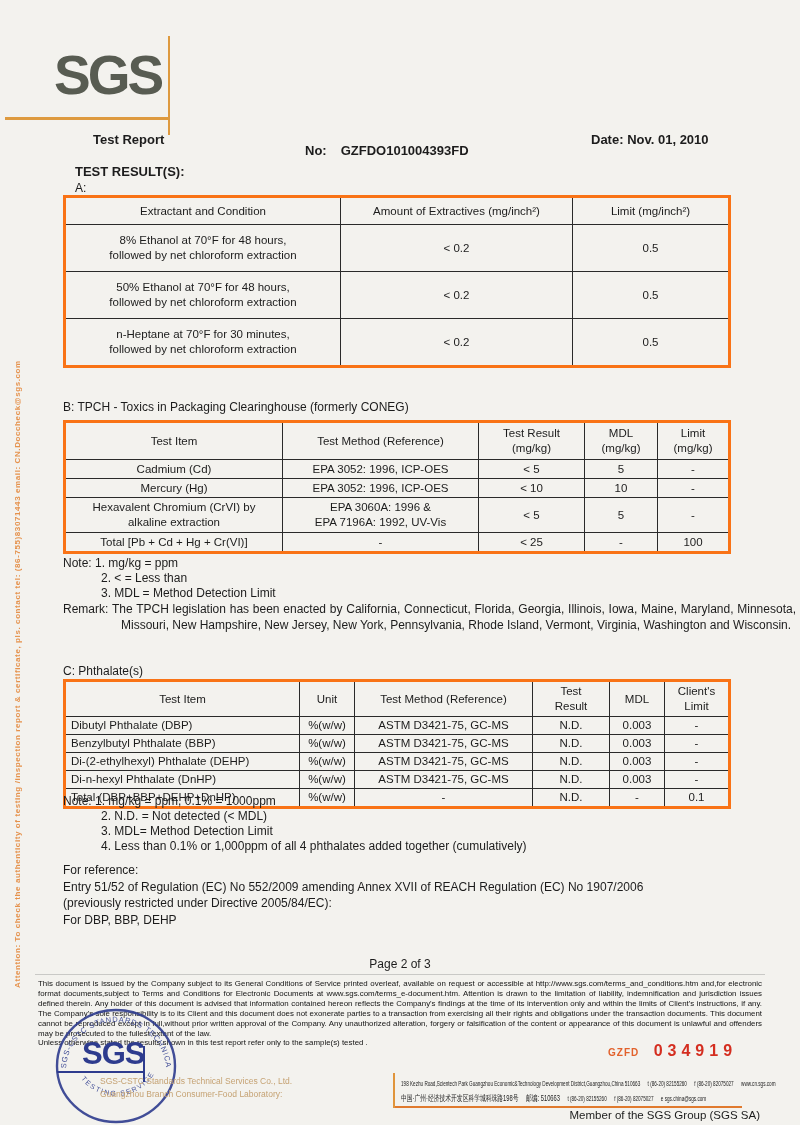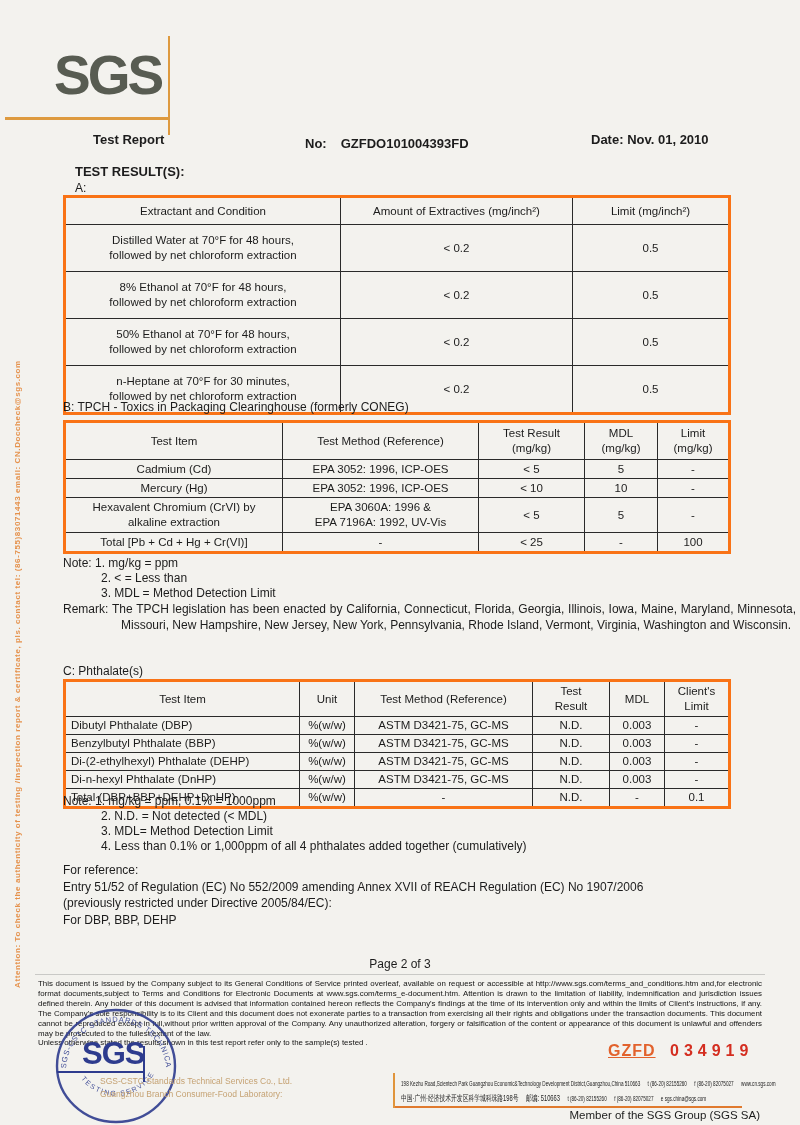--- a/index.html
+++ b/index.html
@@ -12,21 +12,21 @@
              transform:rotate(180deg);font-size:8px;font-weight:bold;color:#e5924d;
              letter-spacing:0.6px;white-space:nowrap;}
 
   
   .logo-sgs{position:absolute;left:54px;top:48px;font-size:55px;font-weight:800;
             color:#585c52;letter-spacing:-3px;line-height:1;}
   .logo-hline{position:absolute;left:5px;top:117px;width:164px;height:3px;background:#de9a3f;}
   .logo-vline{position:absolute;left:168px;top:36px;width:2px;height:99px;background:#de9a3f;}
 
   .hdr-row{position:absolute;left:75px;top:132px;width:660px;font-size:13px;font-weight:bold;margin-left:18px;}
-  .hdr-no{position:absolute;left:212px;top:4px;}
+  .hdr-no{position:absolute;left:212px;top:11px;}
   .hdr-no-val{margin-left:14px;}
   .hdr-date{position:absolute;left:498px;top:0;}
 
   .sec-title{position:absolute;left:75px;top:164px;font-size:13px;font-weight:bold;}
   .sec-label{font-size:12px;}
 
   table.tbl{border-collapse:collapse;table-layout:fixed;width:667px;background:transparent;}
   table.tbl td{border:1.4px solid #2a2a2a;font-size:11.5px;text-align:center;
                vertical-align:middle;padding:1px 4px;line-height:1.3;}
   table.tbl{border:3px solid #f97316;}
@@ -65,21 +65,21 @@
   .f-company{position:absolute;left:100px;top:1075px;font-size:8.5px;line-height:13px;color:#c5a273;}
 
   .f-div{position:absolute;left:393px;top:1073px;width:2px;height:35px;background:#e0953c;}
   .f-addr{position:absolute;left:401px;top:1076px;width:505px;font-size:6.8px;line-height:15px;
           color:#222;transform:scaleX(0.68);transform-origin:0 0;white-space:nowrap;}
   .f-addr .cn{font-size:8.5px;}
   .f-addr span{margin-right:9px;}
   .f-underline{position:absolute;left:395px;top:1106px;width:347px;height:2px;background:#e07a2e;}
 
   .serial{position:absolute;left:608px;top:1042px;white-space:nowrap;}
-  .serial .pre{font-size:16px;font-weight:bold;color:#e2622c;letter-spacing:1px;text-decoration:underline;}
+  .serial .pre{font-size:10px;font-weight:bold;color:#e2622c;letter-spacing:1px;}
   .serial .num{font-size:16px;font-weight:bold;color:#d42e20;letter-spacing:5px;margin-left:10px;}
 
   .member{position:absolute;left:510px;top:1109px;width:250px;text-align:right;font-size:11.5px;}
 </style>
 </head>
 <body>
 
 <div class="page">
 
   <div class="side-text">Attention: To check the authenticity of testing /inspection report &amp; certificate, pls. contact tel: (86-755)83071443 email: CN.Doccheck@sgs.com</div>
@@ -106,28 +106,20 @@
     <colgroup>
         <col style="width:276px">
         <col style="width:232px">
         <col style="width:157px">
       </colgroup>
     <tbody>
         <tr class="head">
       <td>Extractant and Condition</td>
       <td>Amount of Extractives (mg/inch²)</td>
       <td>Limit (mg/inch²)</td>
-    </tr>
-    <tr class="data">
-      <td>
-            <div>Distilled Water at 70°F for 48 hours,</div>
-            <div>followed by net chloroform extraction</div>
-          </td>
-      <td>&lt; 0.2</td>
-      <td>0.5</td>
     </tr>
     <tr class="data">
       <td>
             <div>8% Ethanol at 70°F for 48 hours,</div>
             <div>followed by net chloroform extraction</div>
           </td>
       <td>&lt; 0.2</td>
       <td>0.5</td>
     </tr>
     <tr class="data">

